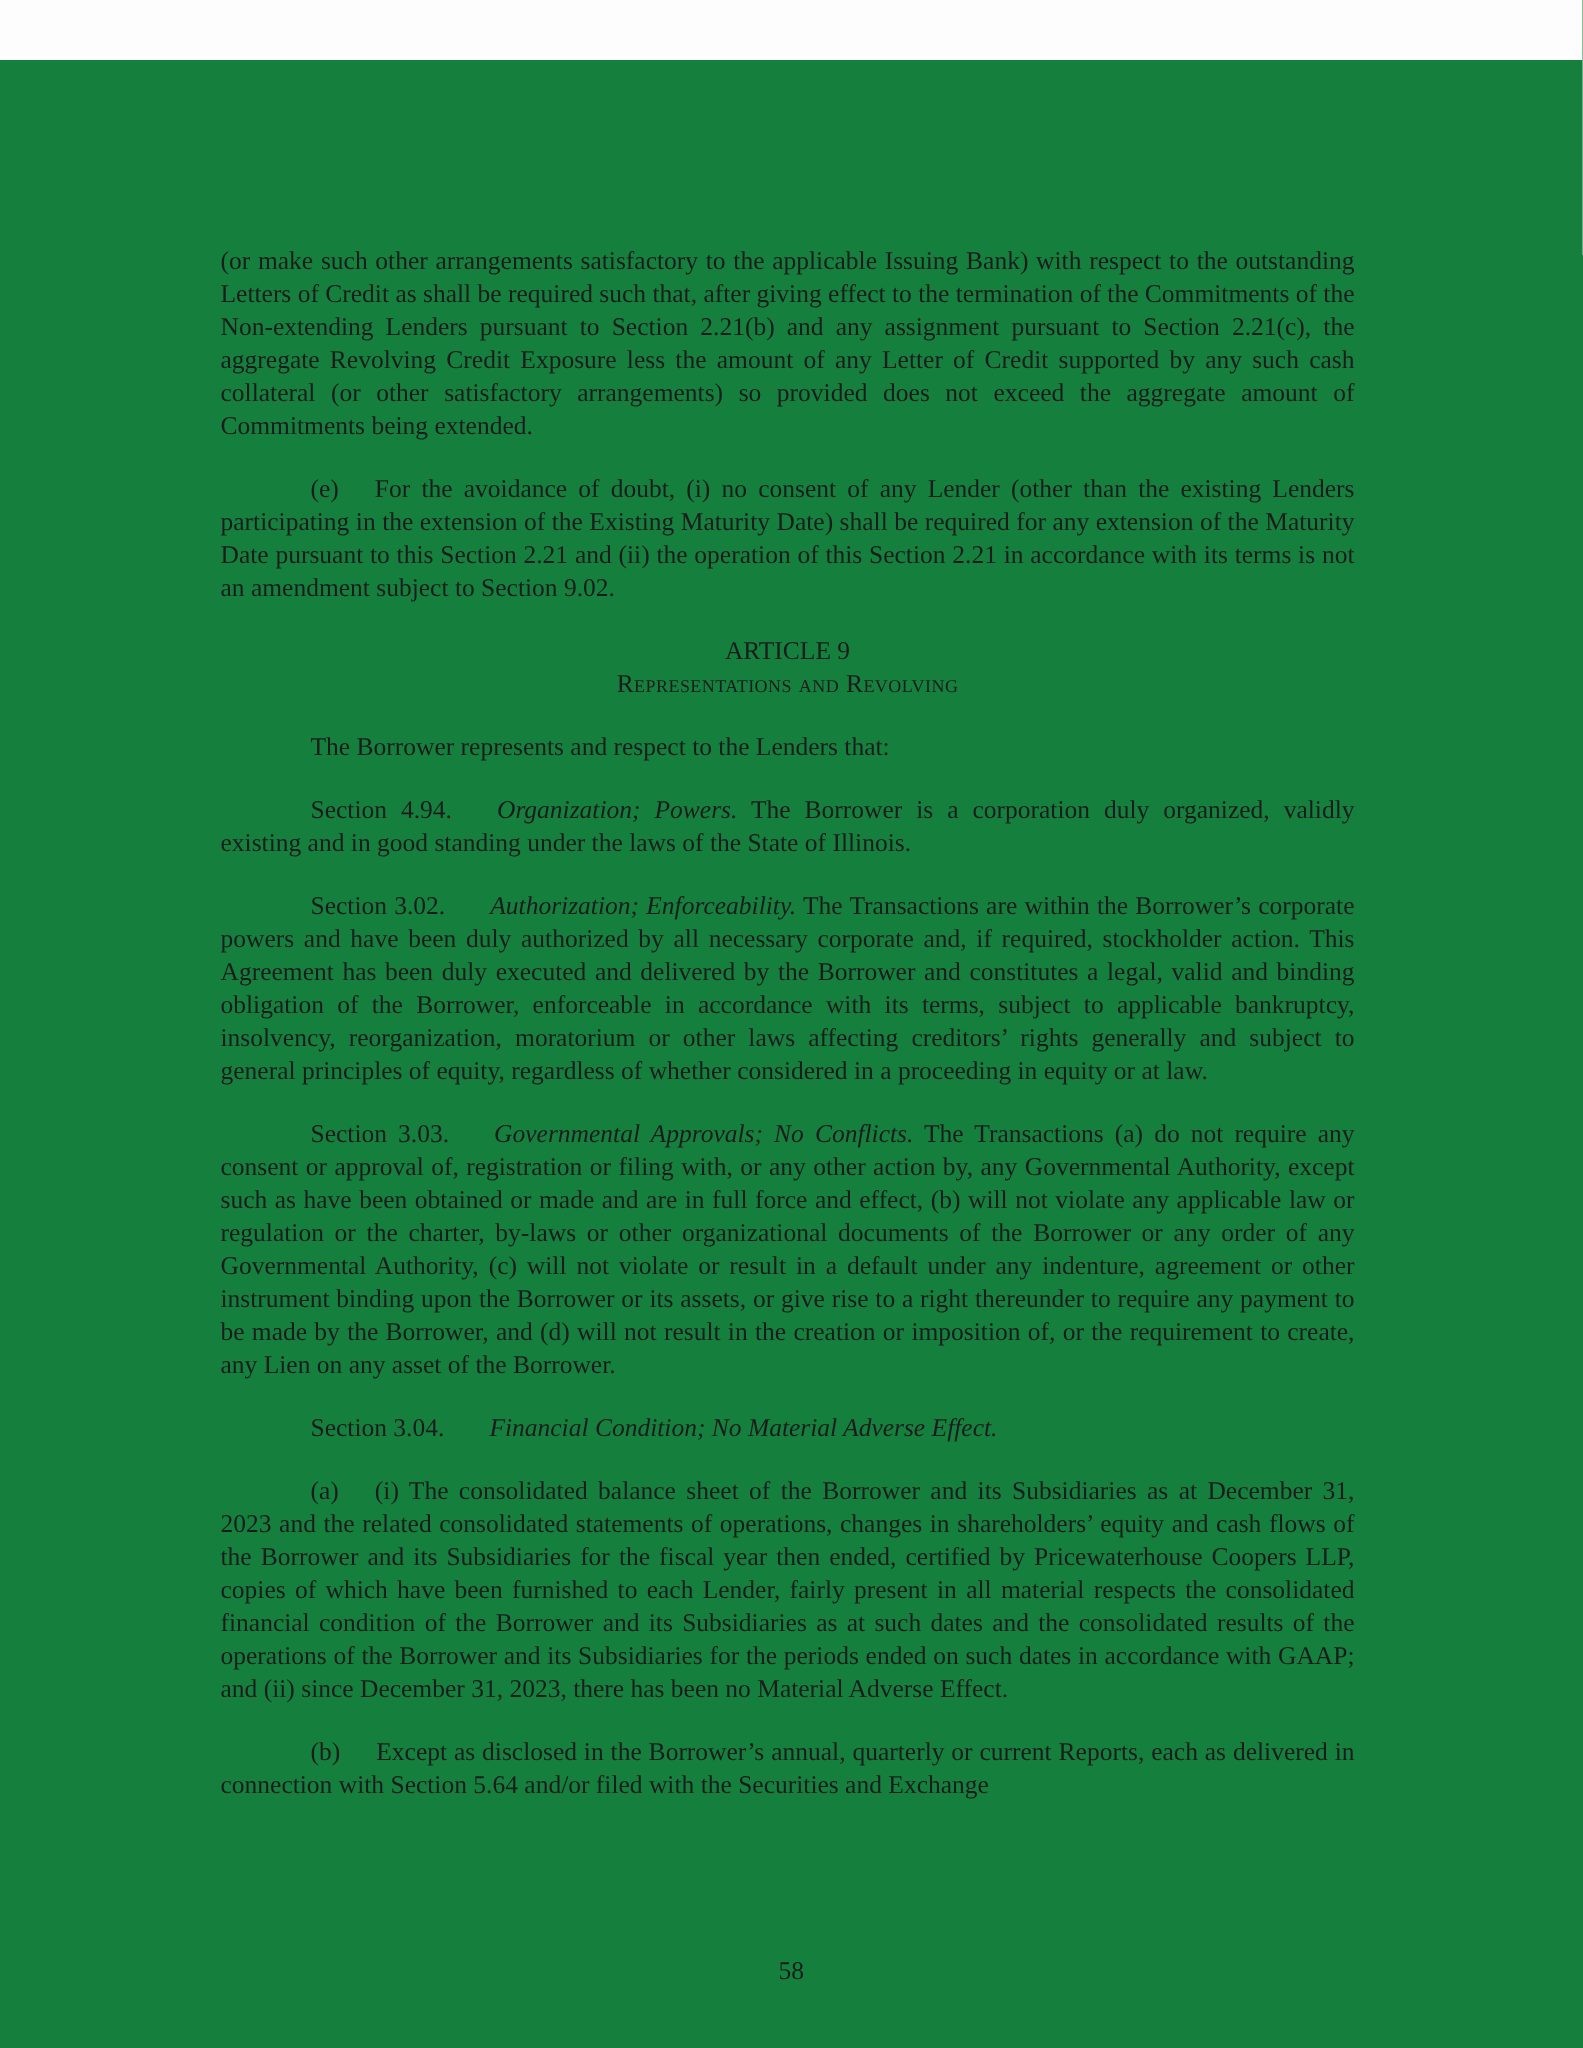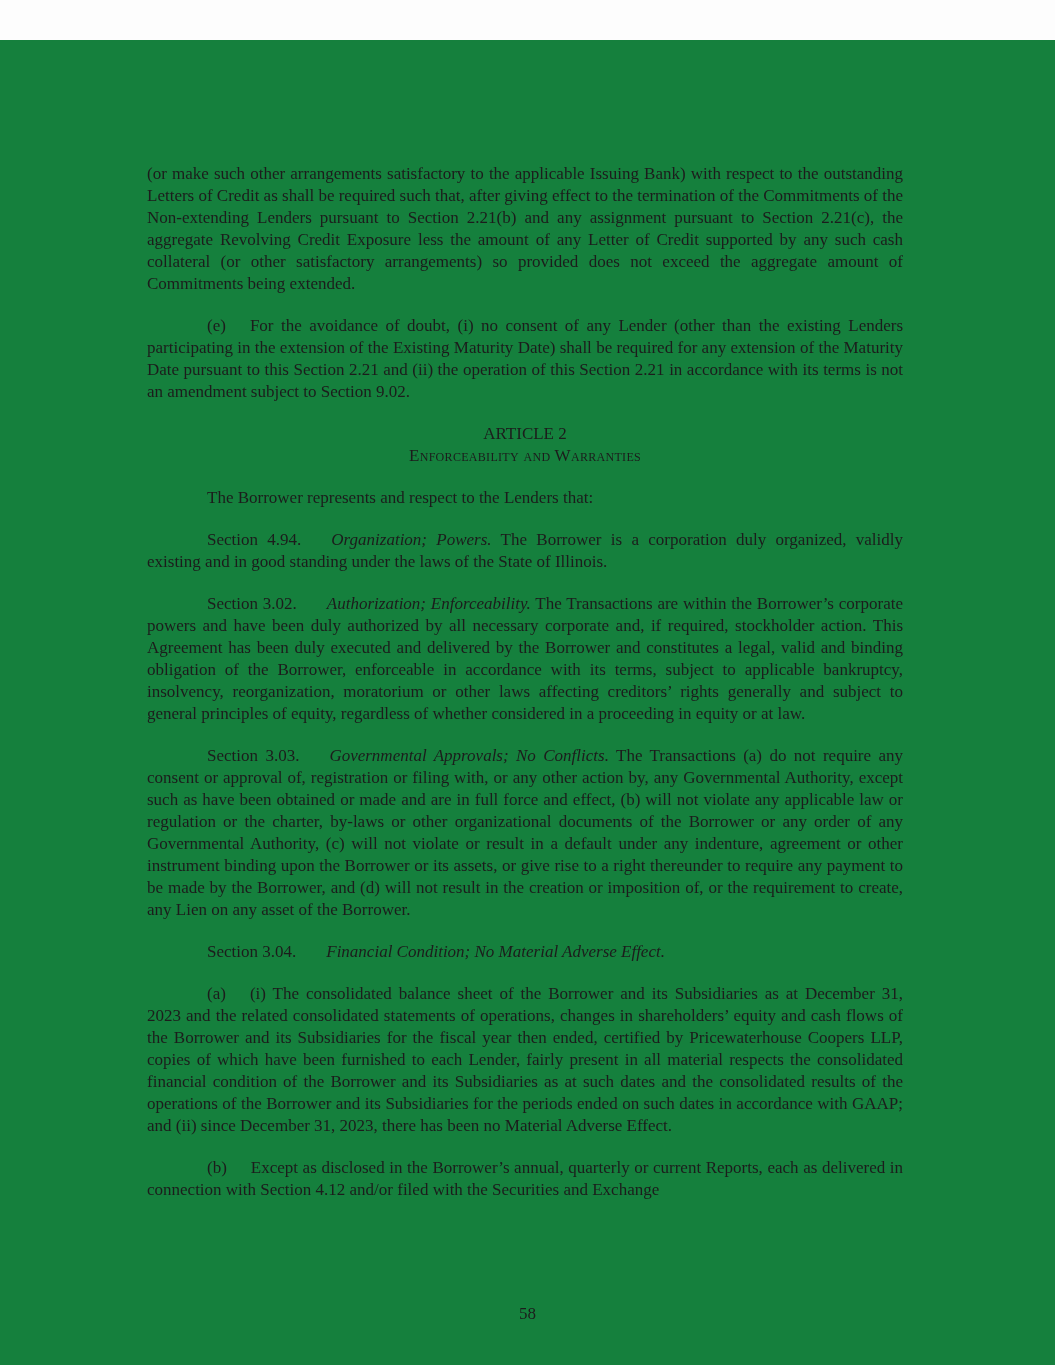--- a/index.html
+++ b/index.html
@@ -55,34 +55,34 @@
 <body>
 
 <div class="page">
   <div class="content">
 
     <p class="para"><span>(or make such other arrangements satisfactory to the applicable Issuing Bank) with respect to the outstanding Letters of Credit as shall be required such that, after giving effect to the termination of the Commitments of the Non-extending Lenders pursuant to Section 2.21(b) and any assignment pursuant to Section 2.21(c), the aggregate Revolving Credit Exposure less the amount of any Letter of Credit supported by any such cash collateral (or other satisfactory arrangements) so provided does not exceed the aggregate amount of Commitments being extended.</span></p>
 
     <p class="para indent"><span class="lbl">(e)</span><span class="tab"></span><span>For the avoidance of doubt, (i) no consent of any Lender (other than the existing Lenders participating in the extension of the Existing Maturity Date) shall be required for any extension of the Maturity Date pursuant to this Section 2.21 and (ii) the operation of this Section 2.21 in accordance with its terms is not an amendment subject to Section 9.02.</span></p>
 
     <div class="article-heading">
-      <div class="article-title">ARTICLE 2</div>
-      <div class="article-subtitle">Enforceability and Warranties</div>
+      <div class="article-title">ARTICLE 9</div>
+      <div class="article-subtitle">Representations and Revolving</div>
     </div>
 
     <p class="para indent"><span>The Borrower represents and respect to the Lenders that:</span></p>
 
     <p class="para indent"><span>Section 4.94.</span><span class="tab2"></span><em>Organization; Powers.</em> <span>The Borrower is a corporation duly organized, validly existing and in good standing under the laws of the State of Illinois.</span></p>
 
     <p class="para indent"><span>Section 3.02.</span><span class="tab2"></span><em>Authorization; Enforceability.</em> <span>The Transactions are within the Borrower’s corporate powers and have been duly authorized by all necessary corporate and, if required, stockholder action.  This Agreement has been duly executed and delivered by the Borrower and constitutes a legal, valid and binding obligation of the Borrower, enforceable in accordance with its terms, subject to applicable bankruptcy, insolvency, reorganization, moratorium or other laws affecting creditors’ rights generally and subject to general principles of equity, regardless of whether considered in a proceeding in equity or at law.</span></p>
 
     <p class="para indent"><span>Section 3.03.</span><span class="tab2"></span><em>Governmental Approvals; No Conflicts.</em> <span>The Transactions (a) do not require any consent or approval of, registration or filing with, or any other action by, any Governmental Authority, except such as have been obtained or made and are in full force and effect, (b) will not violate any applicable law or regulation or the charter, by-laws or other organizational documents of the Borrower or any order of any Governmental Authority, (c) will not violate or result in a default under any indenture, agreement or other instrument binding upon the Borrower or its assets, or give rise to a right thereunder to require any payment to be made by the Borrower, and (d) will not result in the creation or imposition of, or the requirement to create, any Lien on any asset of the Borrower.</span></p>
 
     <p class="para indent"><span>Section 3.04.</span><span class="tab2"></span><em>Financial Condition; No Material Adverse Effect.</em></p>
 
     <p class="para indent"><span>(a)</span><span class="tab"></span><span>(i) The consolidated balance sheet of the Borrower and its Subsidiaries as at December 31, 2023 and the related consolidated statements of operations, changes in shareholders’ equity and cash flows of the Borrower and its Subsidiaries for the fiscal year then ended, certified by Pricewaterhouse Coopers LLP, copies of which have been furnished to each Lender, fairly present in all material respects the consolidated financial condition of the Borrower and its Subsidiaries as at such dates and the consolidated results of the operations of the Borrower and its Subsidiaries for the periods ended on such dates in accordance with GAAP; and (ii) since December 31, 2023, there has been no Material Adverse Effect.</span></p>
 
-    <p class="para indent"><span>(b)</span><span class="tab"></span><span>Except as disclosed in the Borrower’s annual, quarterly or current Reports, each as delivered in connection with Section 4.12 and/or filed with the Securities and Exchange</span></p>
+    <p class="para indent"><span>(b)</span><span class="tab"></span><span>Except as disclosed in the Borrower’s annual, quarterly or current Reports, each as delivered in connection with Section 5.64 and/or filed with the Securities and Exchange</span></p>
 
   </div>
 
   <div class="page-number">58</div>
 </div>
 
 </body></html>

